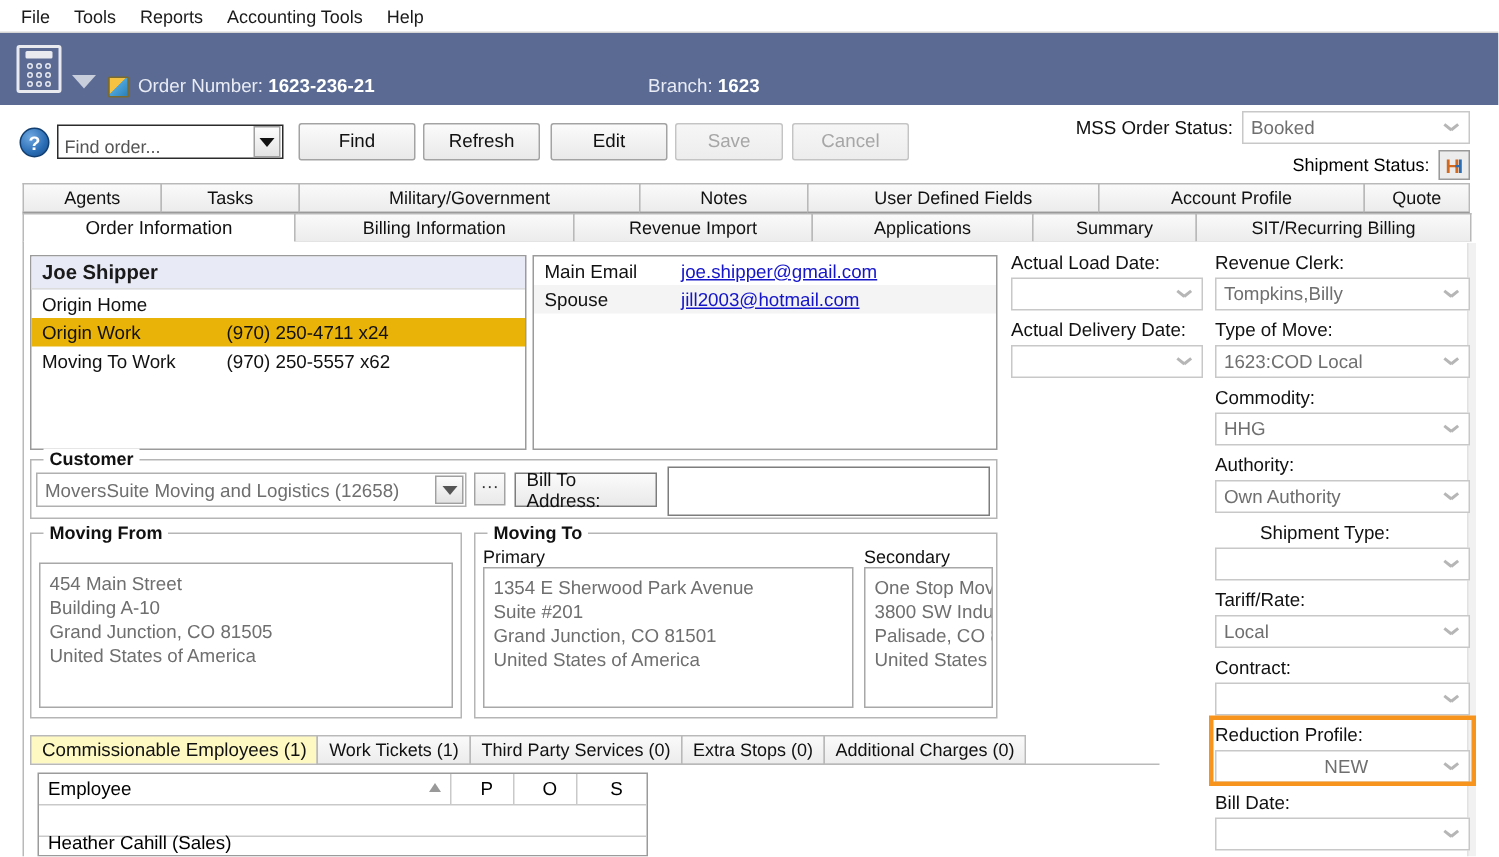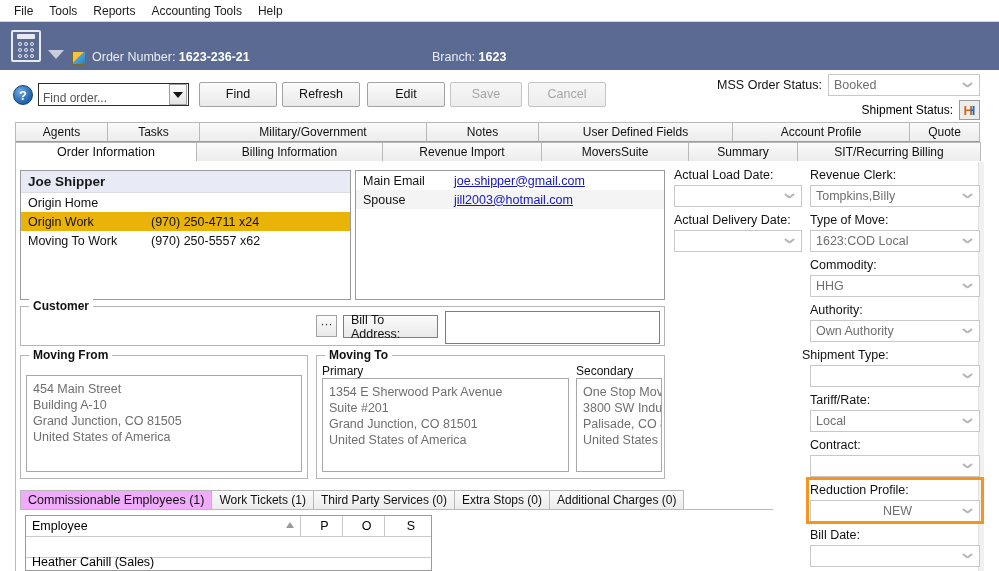--- a/index.html
+++ b/index.html
@@ -198,21 +198,21 @@
   }
   .sublabel { position:absolute; font-size:12px; color:#111; }
 
   
   .btabs { position:absolute; left:20px; top:490px; height:20px; display:flex; }
   .btab {
     height:20px; background:linear-gradient(#fafafa,#ececed);
     border:1px solid #b9b9b9; margin-right:-1px; font-size:12px; color:#111;
     display:flex; align-items:center; padding:0 7px; white-space:nowrap;
   }
-  .btab.active { background:#f0abfc; border-bottom:1px solid #fff; font-size:12.5px;}
+  .btab.active { background:#fef9c3; border-bottom:1px solid #fff; font-size:12.5px;}
   .btabline {
     position:absolute; left:20px; top:509px; width:753px; height:1px; background:#b9b9b9;
   }
   .grid {
     position:absolute; left:25px; top:515px; width:407px; height:56px;
     border:1px solid #9b9b9b; background:#fff;
   }
   .grid .ghead { display:flex; height:21px; border-bottom:1px solid #c9c9c9; }
   .grid .gcell { font-size:12.5px; display:flex; align-items:center; padding-left:6px; }
   .grid .ghead .gcell { border-right:1px solid #c9c9c9; position:relative; }
@@ -326,21 +326,21 @@
       <div class="tab" style="width: 228px;">Military/Government</div>
       <div class="tab" style="width: 113px;">Notes</div>
       <div class="tab" style="width: 195px;">User Defined Fields</div>
       <div class="tab" style="width: 178px;">Account Profile</div>
       <div class="tab" style="width: 71px;">Quote</div>
     </div>
   <div class="tabstrip row2" id="tabs2">
       <div class="tab active" style="width: 182px;">Order Information</div>
       <div class="tab" style="width: 187px;">Billing Information</div>
       <div class="tab" style="width: 160px;">Revenue Import</div>
-      <div class="tab" style="width: 148px;">MoversSuite</div>
+      <div class="tab" style="width: 148px;">Applications</div>
       <div class="tab" style="width: 110px;">Summary</div>
       <div class="tab" style="width: 184px;">SIT/Recurring Billing</div>
     </div>
 
   <div class="content"></div>
   <div class="panelscroll"></div>
 
   <div class="contactbox">
     <div class="namehdr">Joe Shipper</div>
     <div id="contact-rows">
@@ -397,21 +397,21 @@
       <div class="fl" style="left: 810px; top: 258px;">Commodity:</div>
       <div class="cbo" style="position: absolute; left: 810px; top: 275px; width: 170px;">
         <span>HHG</span>
         <span class="chev"></span>
       </div>
       <div class="fl" style="left: 810px; top: 303px;">Authority:</div>
       <div class="cbo" style="position: absolute; left: 810px; top: 320px; width: 170px;">
         <span>Own Authority</span>
         <span class="chev"></span>
       </div>
-      <div class="fl" style="left: 802px; top: 348px;">Shipment Type:</div>
+      <div class="fl" style="left: 840px; top: 348px;">Shipment Type:</div>
       <div class="cbo" style="position: absolute; left: 810px; top: 365px; width: 170px;">
         <span></span>
         <span class="chev"></span>
       </div>
       <div class="fl" style="left: 810px; top: 393px;">Tariff/Rate:</div>
       <div class="cbo" style="position: absolute; left: 810px; top: 410px; width: 170px;">
         <span>Local</span>
         <span class="chev"></span>
       </div>
       <div class="fl" style="left: 810px; top: 438px;">Contract:</div>
@@ -428,20 +428,26 @@
       <div class="cbo" style="position: absolute; left: 810px; top: 545px; width: 170px;">
         <span></span>
         <span class="chev"></span>
       </div>
     </div>
 
   <div class="highlight-box" style="left:806px; top:477px; width:178px; height:47px;"></div>
 
   <div class="grp" style="left:20px; top:306px; width:645px; height:40px;">
     <span class="legend">Customer</span>
+  </div>
+  <div class="cbo" style="position:absolute; left:24px; top:315px; width:287px; height:23px; border:1px solid #b0b0b0;">
+    <span>MoversSuite Moving and Logistics (12658)</span>
+    <span class="arrowbox" style="position:absolute; right:1px; top:1px; width:19px; height:19px; background:linear-gradient(#fdfdfd,#e3e3e3); border:1px solid #a0a0a0; display:flex; align-items:center; justify-content:center;">
+      <i style="width:0;height:0;border-left:5px solid transparent;border-right:5px solid transparent;border-top:6px solid #555;display:block;"></i>
+    </span>
   </div>
   <div class="ellipsisbtn" style="left:316px; top:315px;">···</div>
   <div class="billtobtn" style="left:343px; top:315px; width:95px;">Bill To Address:</div>
   <div class="billtofield" style="left:445px; top:311px; width:215px; height:33px;">
     <span style="display:block; padding:4px 6px; font-size:12.5px; color:#6f6f6f;"></span>
   </div>
 
   <div class="grp" style="left:20px; top:355px; width:288px; height:124px;">
     <span class="legend">Moving From</span>
   </div>

